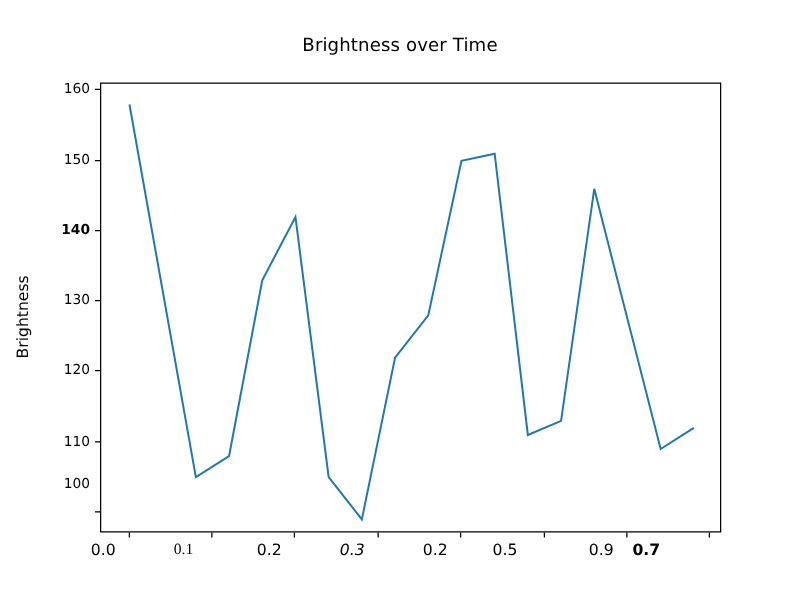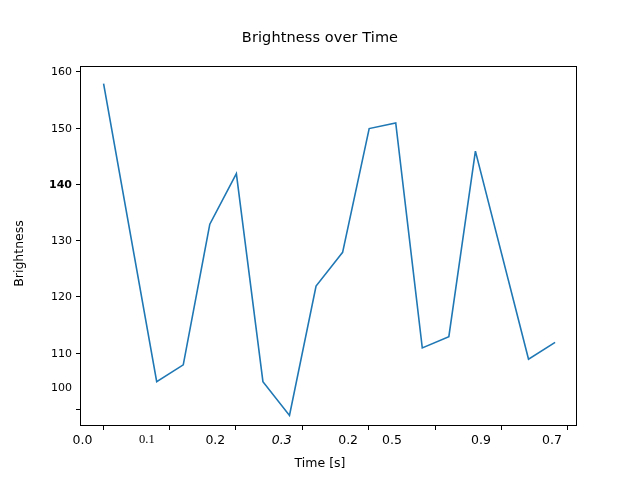--- a/index.html
+++ b/index.html
@@ -101,21 +101,20 @@
   }
 </style>
 </head>
 <body>
 
 <div id="figure">
 
   <div id="chart-title">Brightness over Time</div>
 
   <div id="ylabel">Brightness</div>
-  <div id="xlabel">Time [s]</div>
 
   <div id="y-ticks"></div>
   <div id="x-ticks"></div>
 
   <div id="axes">
     <svg id="plot-svg" viewBox="0 0 497 360" preserveAspectRatio="none">
       <polyline id="series-line" fill="none" stroke="#1f77b4" stroke-width="1.6" stroke-linejoin="miter" stroke-linecap="butt" points="22.58,16.59 75.70,314.72 102.26,297.84 128.81,157.22 155.37,106.59 181.93,314.72 208.49,348.47 235.05,219.09 261.61,185.34 288.17,61.59 314.73,55.97 341.29,280.97 367.85,269.72 394.41,84.09 447.53,292.22 474.09,275.34"></polyline>
     </svg>
   </div>
 
@@ -137,18 +136,18 @@
     <div class="tick-label-x" style="left: 102.6px;">0.0</div>
     <div class="tick-x" style="left: 169px;"></div>
     <div class="tick-label-x" style="left: 169px; font-family: Liberation Serif, serif;">0.1</div>
     <div class="tick-x" style="left: 235.4px;"></div>
     <div class="tick-label-x" style="left: 235.4px;">0.2</div>
     <div class="tick-x" style="left: 301.8px;"></div>
     <div class="tick-label-x" style="left: 301.8px; font-style: italic;">0.3</div>
     <div class="tick-x" style="left: 368.2px;"></div>
     <div class="tick-label-x" style="left: 368.2px;">0.2</div>
     <div class="tick-x" style="left: 434.6px;"></div>
-    <div class="tick-label-x" style="left: 412px;">0.5</div>
+    <div class="tick-label-x" style="left: 424px;">0.5</div>
     <div class="tick-x" style="left: 501px;"></div>
     <div class="tick-label-x" style="left: 501px;">0.9</div>
     <div class="tick-x" style="left: 567.4px;"></div>
-    <div class="tick-label-x" style="left: 572px;">0.7</div>
+    <div class="tick-label-x" style="left: 536px; font-weight: bold;">0.7</div>
   </div>
 
 </body></html>

